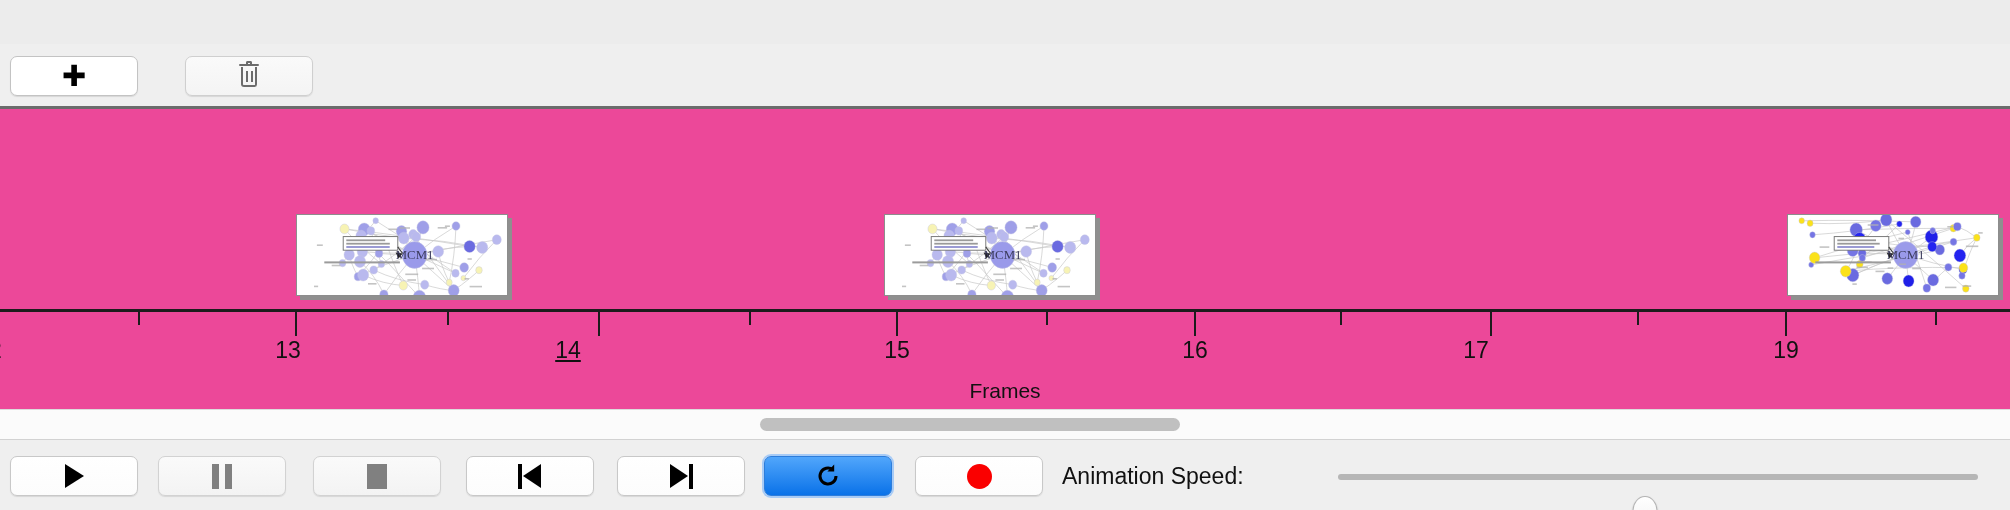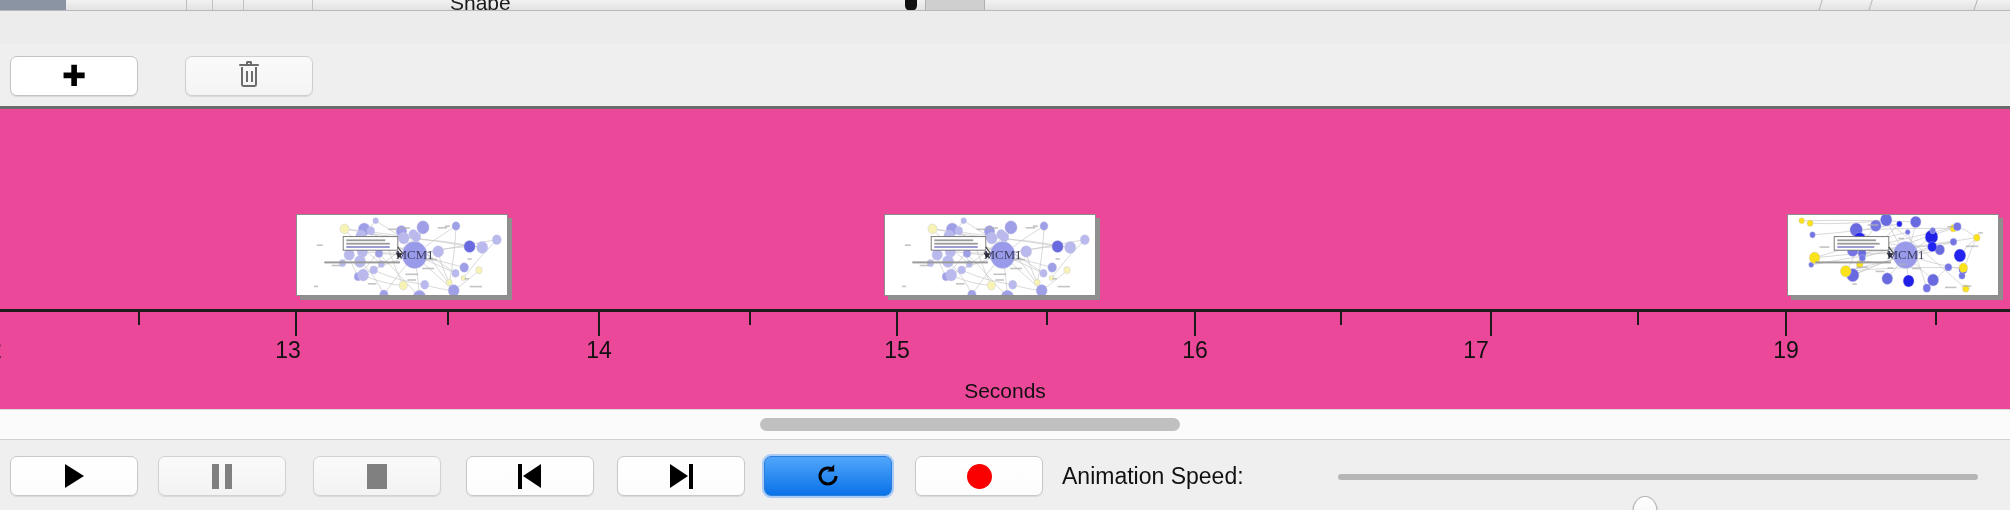--- a/index.html
+++ b/index.html
@@ -166,33 +166,20 @@
                   border-radius: 3px; background: #b6b6b6; }
   .slider-thumb { position: absolute; top: 22px; width: 25px; height: 30px; border-radius: 50%;
                   background: linear-gradient(#ffffff,#f3f3f3); border: 1px solid #b3b3b3;
                   box-shadow: 0 1px 2px rgba(0,0,0,.22); transform: translateX(-50%); }
 </style>
 </head>
 <body>
 
 <div id="app">
 
-  <div class="bg-strip">
-    <div class="bg-sel"></div>
-    <div class="bg-divider" style="left:186px"></div>
-    <div class="bg-divider" style="left:212px"></div>
-    <div class="bg-divider" style="left:243px"></div>
-    <div class="bg-divider" style="left:312px"></div>
-    <div class="bg-text">Shape</div>
-    <div class="bg-blob"></div>
-    <div class="bg-tab"></div>
-    <div class="bg-slash" style="left:1820px"></div>
-    <div class="bg-slash" style="left:1870px"></div>
-    <div class="bg-slash" style="left:1975px"></div>
-  </div>
 
 
   <div class="toolbar">
     <div class="tbtn" id="add-frame-button">
       <span class="plus-icon">✚</span>
     </div>
     <div class="tbtn" id="delete-frame-button">
       <span class="trash-icon">
         <i class="handle"></i>
           <i class="lid"></i>
@@ -514,36 +501,36 @@
         </div>
       </div>
     <div class="axis-line"></div>
     <div id="ticks-layer">
         <div class="tick-label" style="left: -11px;">12</div>
         <div class="tick minor" style="left: 138px;"></div>
         <div class="tick major" style="left: 295px;"></div>
         <div class="tick-label" style="left: 288px;">13</div>
         <div class="tick minor" style="left: 447px;"></div>
         <div class="tick major" style="left: 598px;"></div>
-        <div class="tick-label" style="left: 599px;">14</div>
+        <div class="tick-label" style="left: 568px; text-decoration: underline;">14</div>
         <div class="tick minor" style="left: 749px;"></div>
         <div class="tick major" style="left: 896px;"></div>
         <div class="tick-label" style="left: 897px;">15</div>
         <div class="tick minor" style="left: 1046px;"></div>
         <div class="tick major" style="left: 1194px;"></div>
         <div class="tick-label" style="left: 1195px;">16</div>
         <div class="tick minor" style="left: 1340px;"></div>
         <div class="tick major" style="left: 1490px;"></div>
         <div class="tick-label" style="left: 1476px;">17</div>
         <div class="tick minor" style="left: 1637px;"></div>
         <div class="tick major" style="left: 1785px;"></div>
         <div class="tick-label" style="left: 1786px;">19</div>
         <div class="tick minor" style="left: 1935px;"></div>
       </div>
-    <div class="axis-title">Seconds</div>
+    <div class="axis-title">Frames</div>
   </div>
 
   <div class="scrollarea">
     <div class="scroll-thumb" id="scroll-thumb" style="left: 760px; width: 420px;"></div>
   </div>
 
   <div class="controlbar">
     <div id="controls-layer">
         <div class="cbtn" style="left: 10px;">
           <span style="display: flex; align-items: center;">

